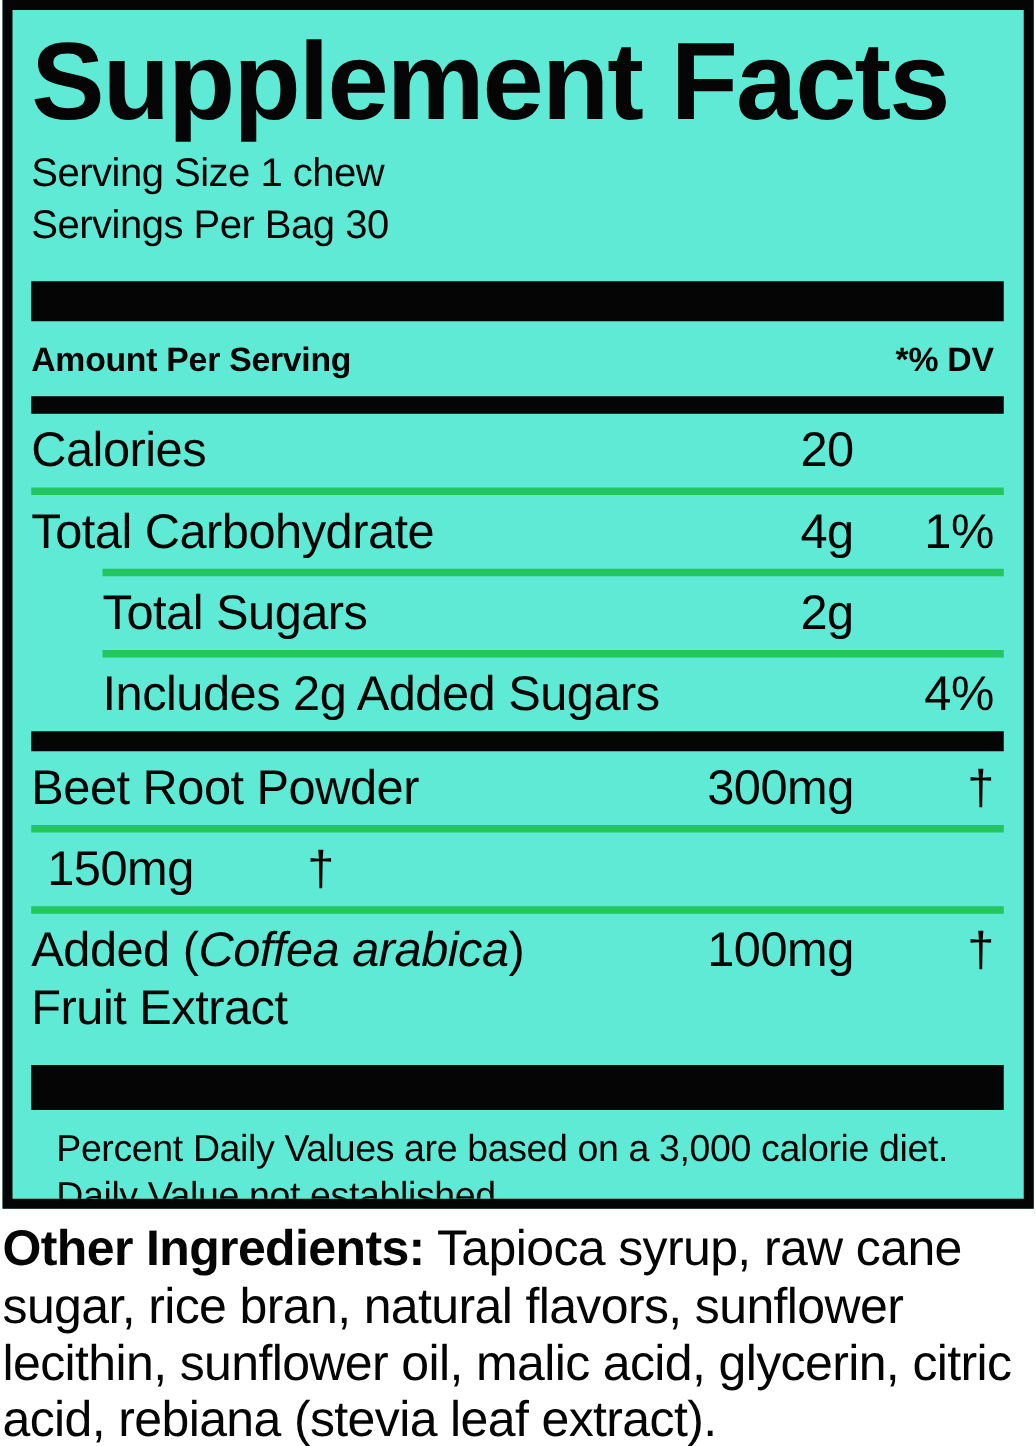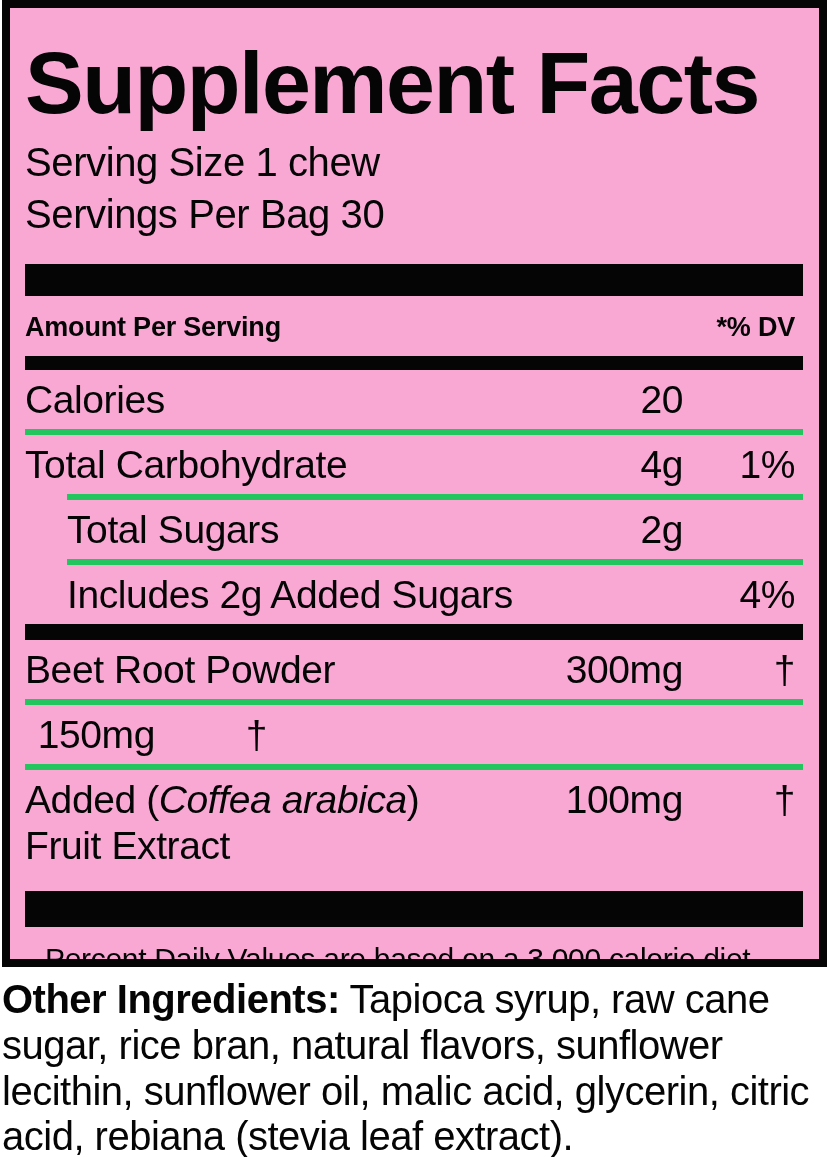--- a/index.html
+++ b/index.html
@@ -12,34 +12,34 @@
     height: 1157px;
     font-family: "Liberation Sans", "DejaVu Sans", sans-serif;
     color: #050505;
     overflow: hidden;
   }
   .facts {
     box-sizing: border-box;
     margin: 0 2px;
     border: 8px solid #050505;
     height: 967px;
-    padding: 26px 16px 0 15px;
+    padding: 8px 16px 0 15px;
     overflow: hidden;
-    background: #f9a8d4;
+    background: #5eead4;
   }
   .title {
     font-size: 88px;
     font-weight: bold;
     letter-spacing: -1.5px;
     line-height: 1.02;
     margin: 4px 0 8px 0;
     white-space: nowrap;
   }
   .serving-line {
-    font-size: 40px;
+    font-size: 32px;
     line-height: 1.3;
     letter-spacing: -0.4px;
   }
   .bar { background: #050505; }
   .bar-top      { height: 32px; margin-top: 24px; }
   .bar-header   { height: 14px; }
   .bar-middle   { height: 16px; }
   .bar-bottom   { height: 36px; margin-top: 16px; }
 
   .hdr-row {
@@ -58,21 +58,21 @@
     display: flex;
     align-items: baseline;
     font-size: 39px;
     letter-spacing: -0.4px;
     padding: 8px 0 7px 0;
   }
   .r-name { flex: 1; }
   .r-amt  { width: 130px; text-align: right; white-space: nowrap; }
   .r-dv   { width: 112px; text-align: right; padding-right: 8px; white-space: nowrap; }
   .bt     { border-top: 6px solid #22c55e; }
-  .sub    { margin-left: 42px; }
+  .sub    { margin-left: 57px; }
 
   .tm {
     font-size: 14px;
     letter-spacing: 0;
     vertical-align: 0.62em;
     margin-right: 7px;
   }
   .it { font-style: italic; margin-top: 42px; }
   .name-line { display: block; }
   .name-line2 { display: block; margin-top: 2px; }

